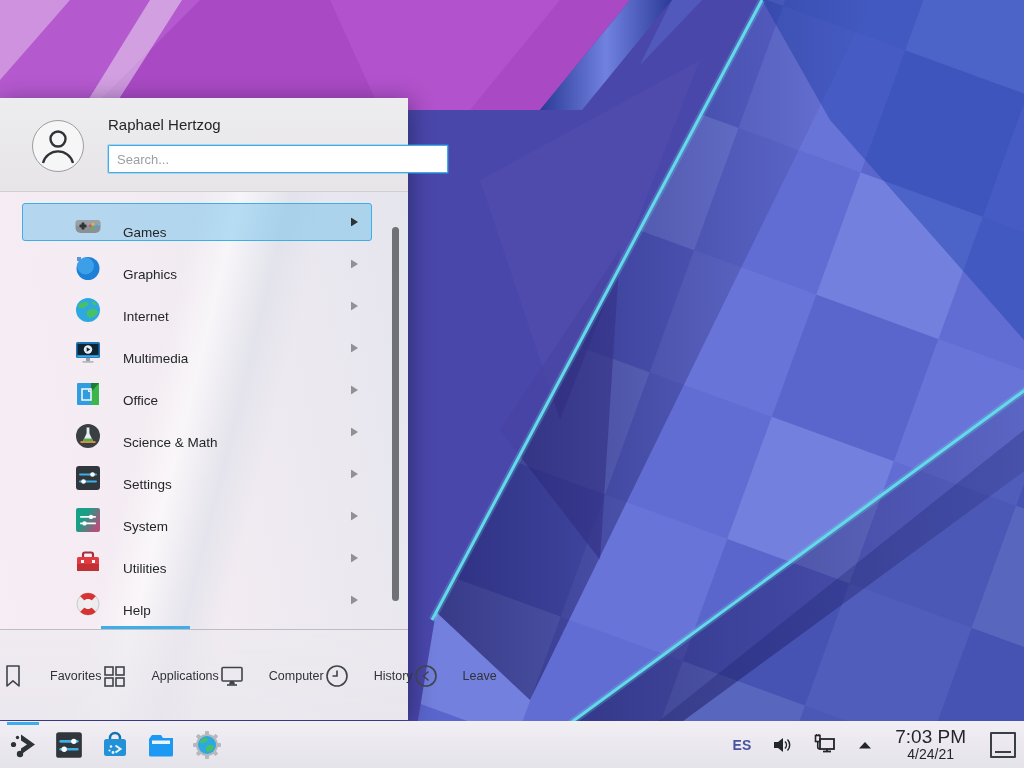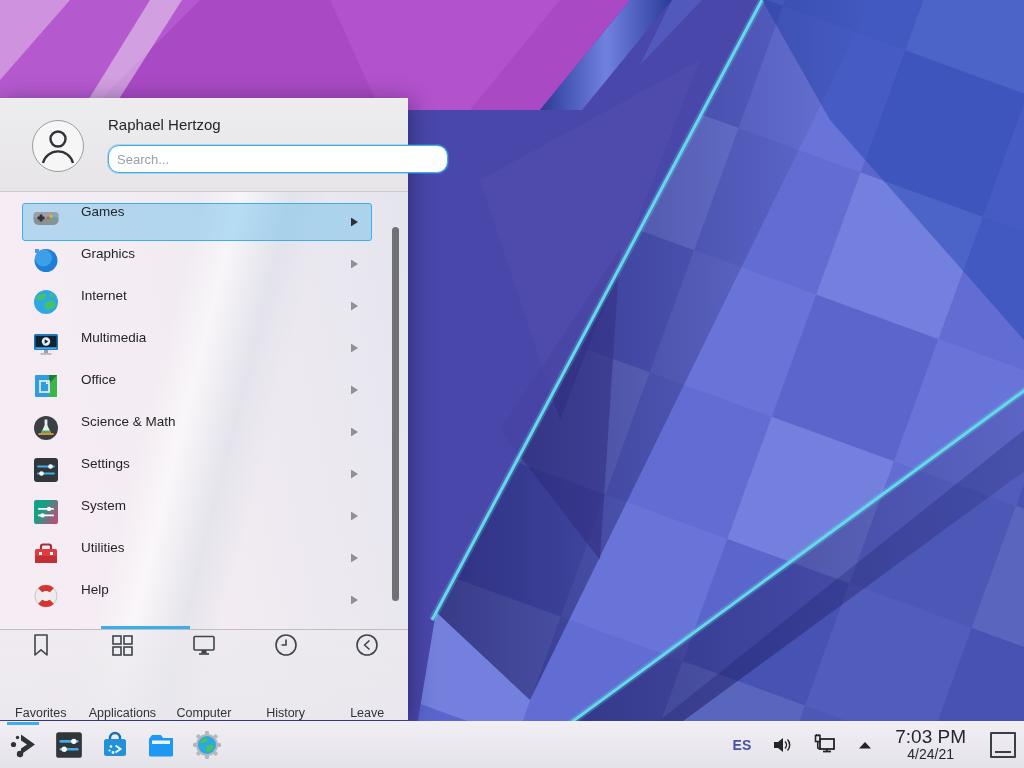--- a/index.html
+++ b/index.html
@@ -18,46 +18,46 @@
       linear-gradient(104deg, rgba(255,255,255,0) 40%, rgba(255,255,255,.55) 47%, rgba(222,224,233,.65) 56%, rgba(255,255,255,0) 63%),
       linear-gradient(78deg, rgba(247,237,244,.95) 0%, rgba(244,236,243,.75) 42%, rgba(227,228,237,.95) 100%);}
   .panel-layer{position:absolute;inset:0;z-index:1;}
 
   .menu-header{position:absolute;top:0;left:0;right:0;height:93px;
     background:linear-gradient(#edecee,#e7e5e8);}
   .avatar{position:absolute;left:32px;top:22px;width:52px;height:52px;border-radius:50%;
     background:#f7f6f7;border:1px solid #9d9d9f;}
   .user-name{position:absolute;left:108px;top:18px;font-size:15px;color:#232629;}
   .search-input{position:absolute;left:108px;top:47px;width:340px;height:28px;
-    border:1px solid #3daee9;border-radius:11px;background:#fff;outline:none;
+    border:1px solid #3daee9;border-radius:1px;background:#fff;outline:none;
     box-shadow:0 0 0 1px rgba(61,174,233,.35);
     font:13px "Liberation Sans",sans-serif;color:#232629;padding:0 8px;}
   .search-input::placeholder{color:#9aa0a5;}
   .header-sep{position:absolute;top:93px;left:0;right:0;height:1px;background:#d0ced1;}
 
   .list-viewport{position:absolute;top:96px;left:0;right:0;height:435px;overflow:hidden;}
   .section-label{margin:7px 0 0 20px;font-size:12.5px;color:#757578;}
   .cat-list{margin-top:9px;}
   .cat-row{position:relative;height:38px;margin:0 36px 4px 22px;display:flex;
-    align-items:flex-start;border:1px solid transparent;border-radius:3px;cursor:default;}
+    align-items:flex-end;border:1px solid transparent;border-radius:3px;cursor:default;padding-left:42px;}
   .cat-row.active{background:rgba(61,174,233,.35);border-color:#3daee9;}
   .cat-icon{width:28px;height:28px;margin:0 0 0 9px;flex:0 0 28px;}
   .cat-label{margin-left:21px;font-size:13.5px;color:#232629;}
   .cat-arrow{position:absolute;right:13px;top:50%;transform:translateY(-50%);line-height:0;}
   .cat-arrow svg{display:block;}
 
   .scrollbar{position:absolute;right:9px;top:129px;width:7px;height:374px;
     border-radius:3.5px;background:#6f7174;}
 
   .tabbar{position:absolute;left:0;right:0;bottom:0;height:91px;
     border-top:1px solid rgba(60,60,70,.25);
     background:linear-gradient(rgba(236,234,238,.6), rgba(233,231,237,.8));display:flex;}
   .tab-indicator{position:absolute;top:-4px;left:101px;width:89px;height:3px;background:#3daee9;}
-  .tab{flex:1 1 0;display:flex;flex-direction:column;align-items:center;
-    justify-content:space-between;gap:7px;padding-top:2px;cursor:default;}
+  .tab{flex:1 1 0;display:flex;flex-direction:row;align-items:center;
+    justify-content:flex-end;gap:24px;padding-top:2px;cursor:default;}
   .tab-label{font-size:12.5px;color:#2f3337;}
   .tab svg{display:block;}
 
   
   .taskbar{position:absolute;left:0;right:0;bottom:0;height:47px;
     background:linear-gradient(#f1eff4,#e5e3ea);
     display:flex;align-items:center;z-index:2;}
   .task-apps{display:flex;align-items:center;gap:14px;margin-left:7px;}
   .task-btn{position:relative;width:32px;height:40px;display:flex;align-items:center;
     justify-content:center;}

